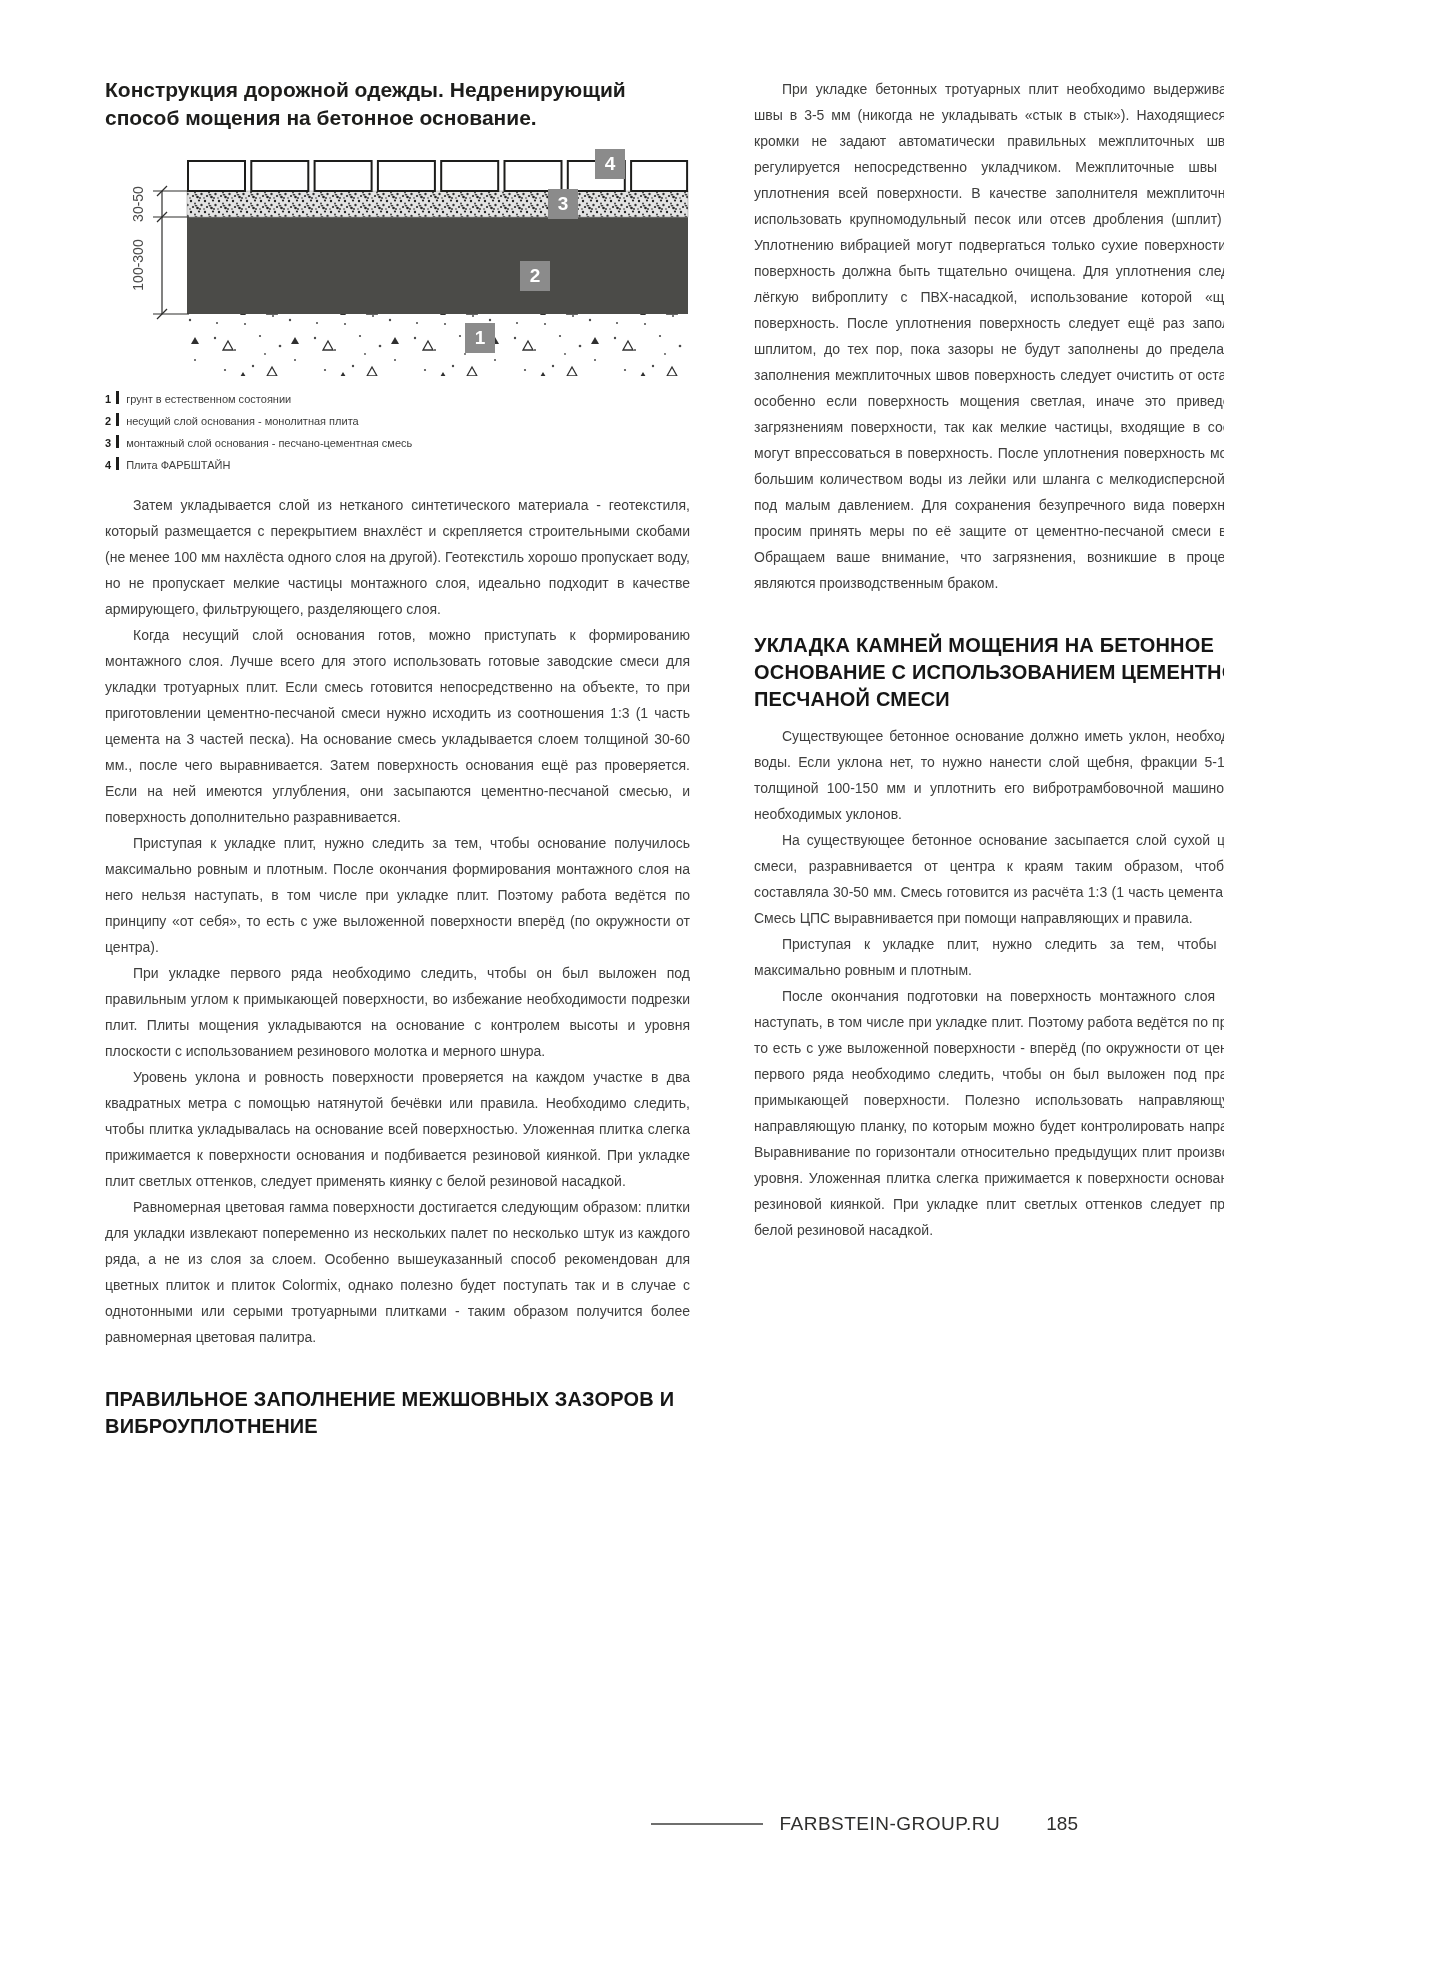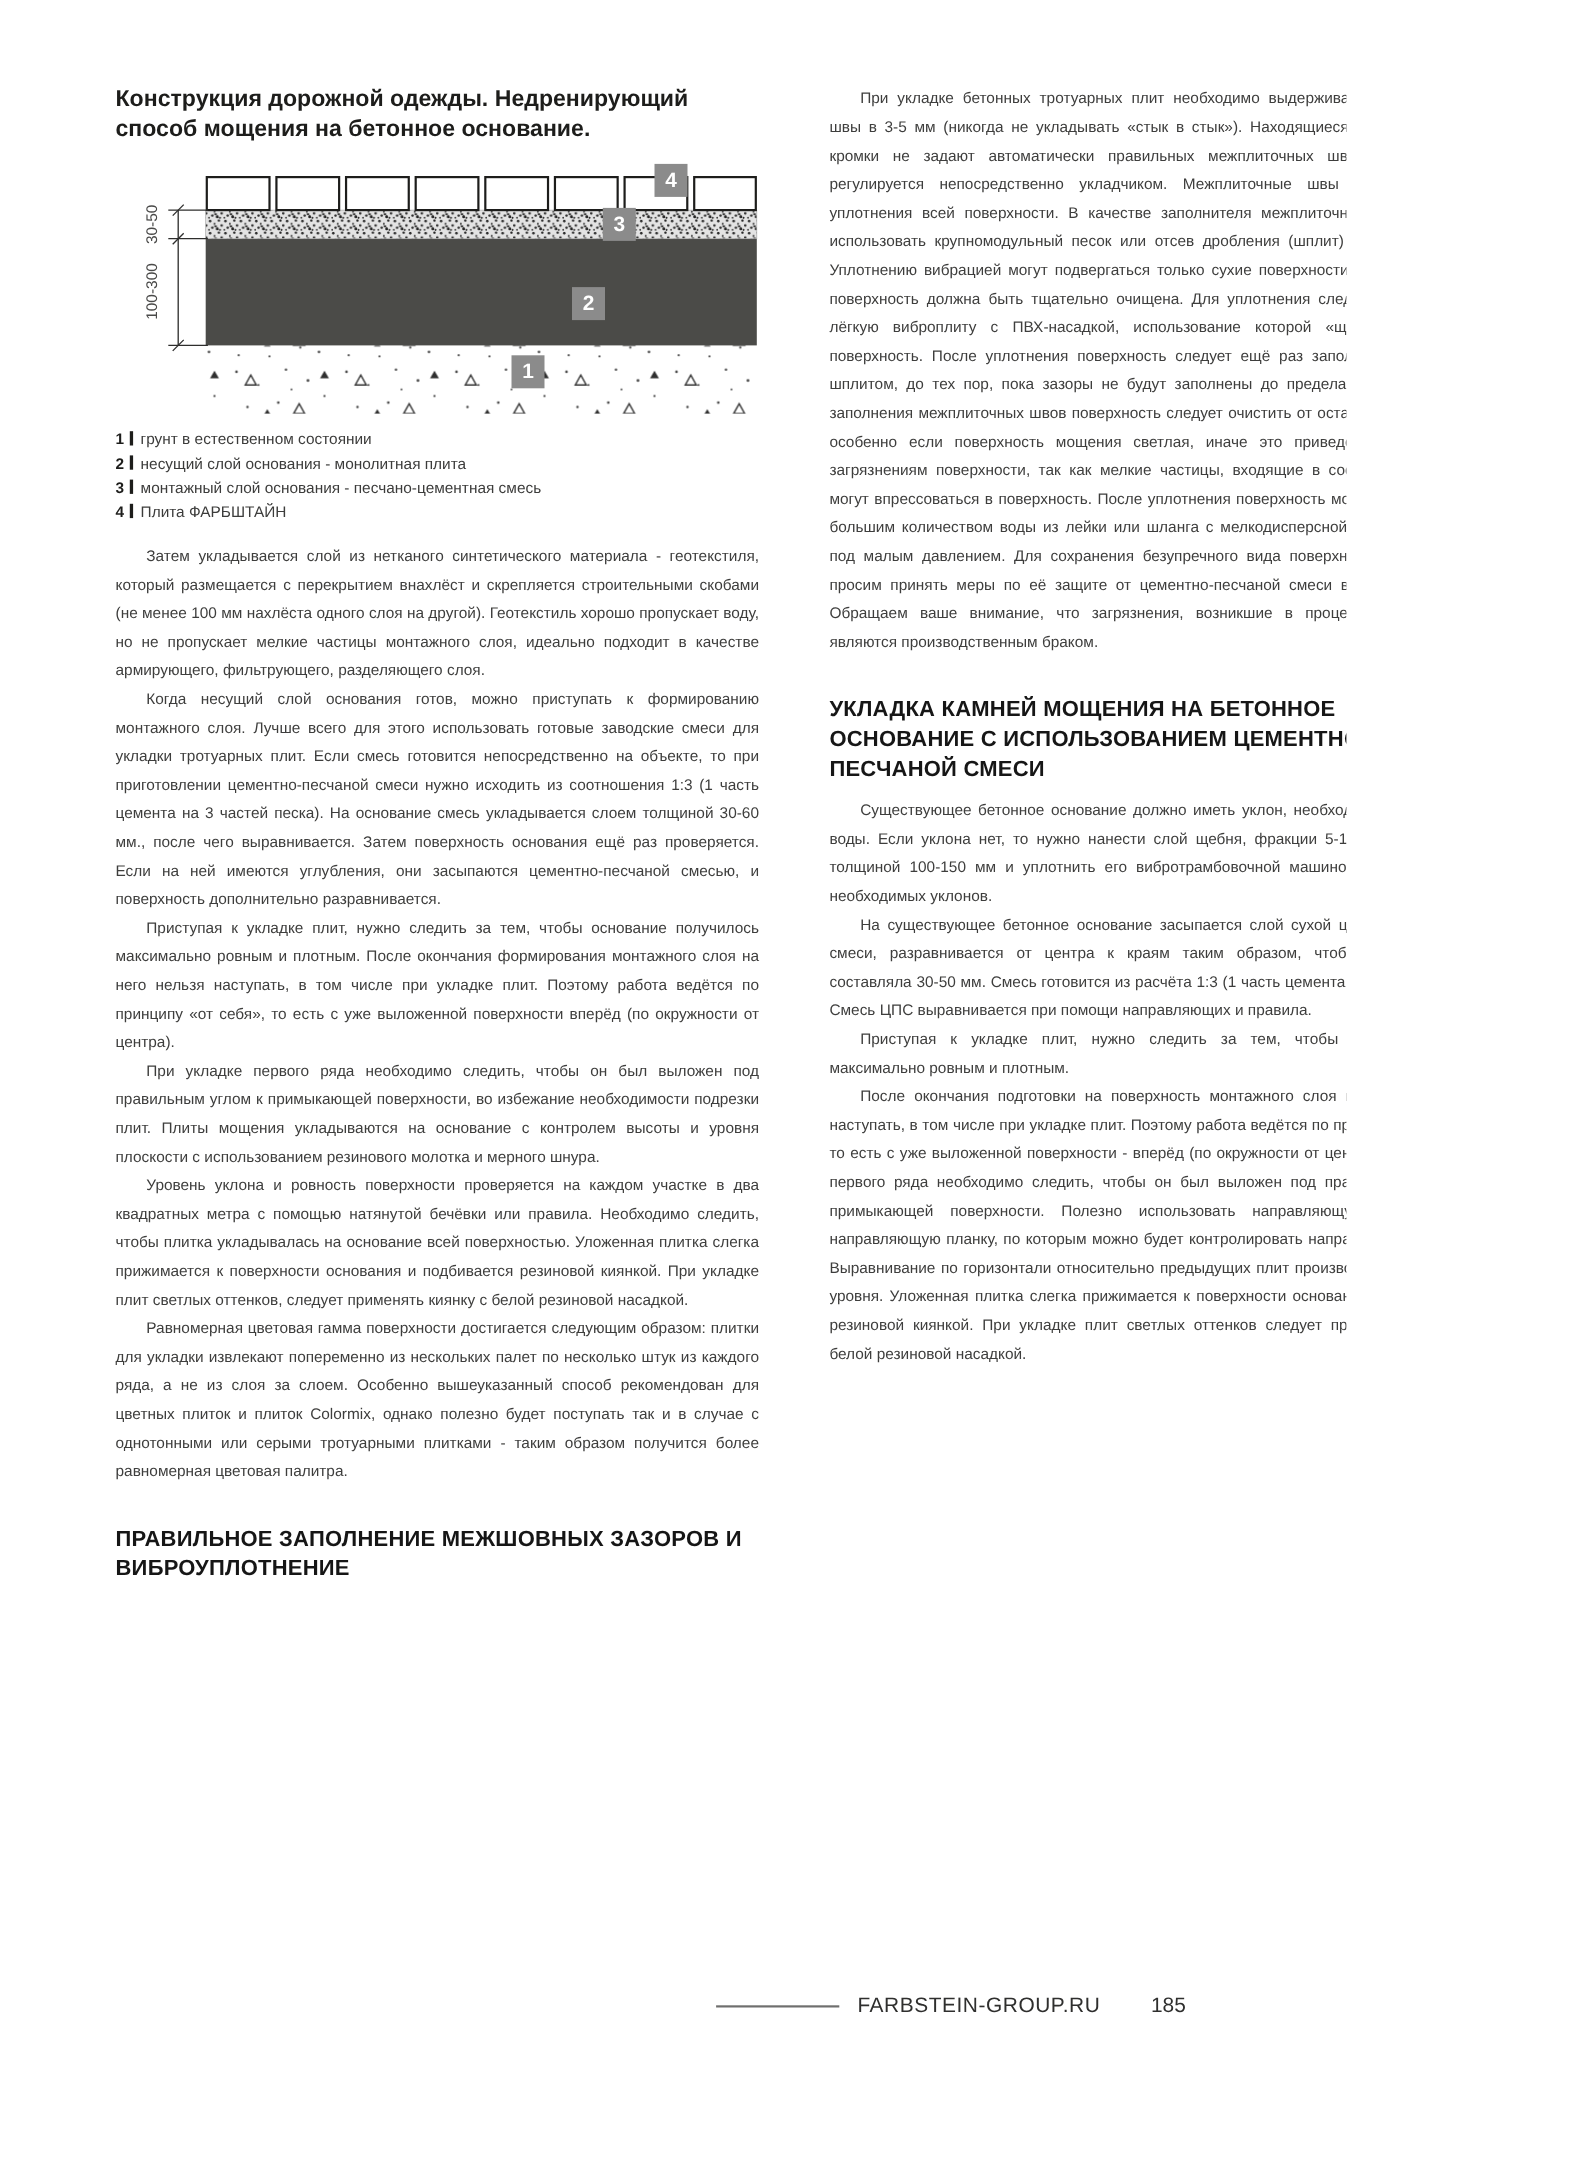--- a/index.html
+++ b/index.html
@@ -26,21 +26,21 @@
     font-size:21px;
     font-weight:700;
     line-height:28px;
     color:#1d1d1b;
     margin:0 0 12px 0;
   }
   svg.diagram{display:block;margin:0 0 6px 0;}
   svg text{font-family:"Liberation Sans","DejaVu Sans",sans-serif;}
   .legend{margin:0 0 14px 0;}
   .legend-row{
-    font-size:14px;
+    font-size:11px;
     line-height:22px;
     color:#3c3c3b;
     white-space:nowrap;
   }
   .legend-num{font-weight:700;color:#1d1d1b;}
   .legend-sep{
     display:inline-block;
     width:3px;height:13px;
     background:#1d1d1b;
     margin:0 7px 0 5px;

